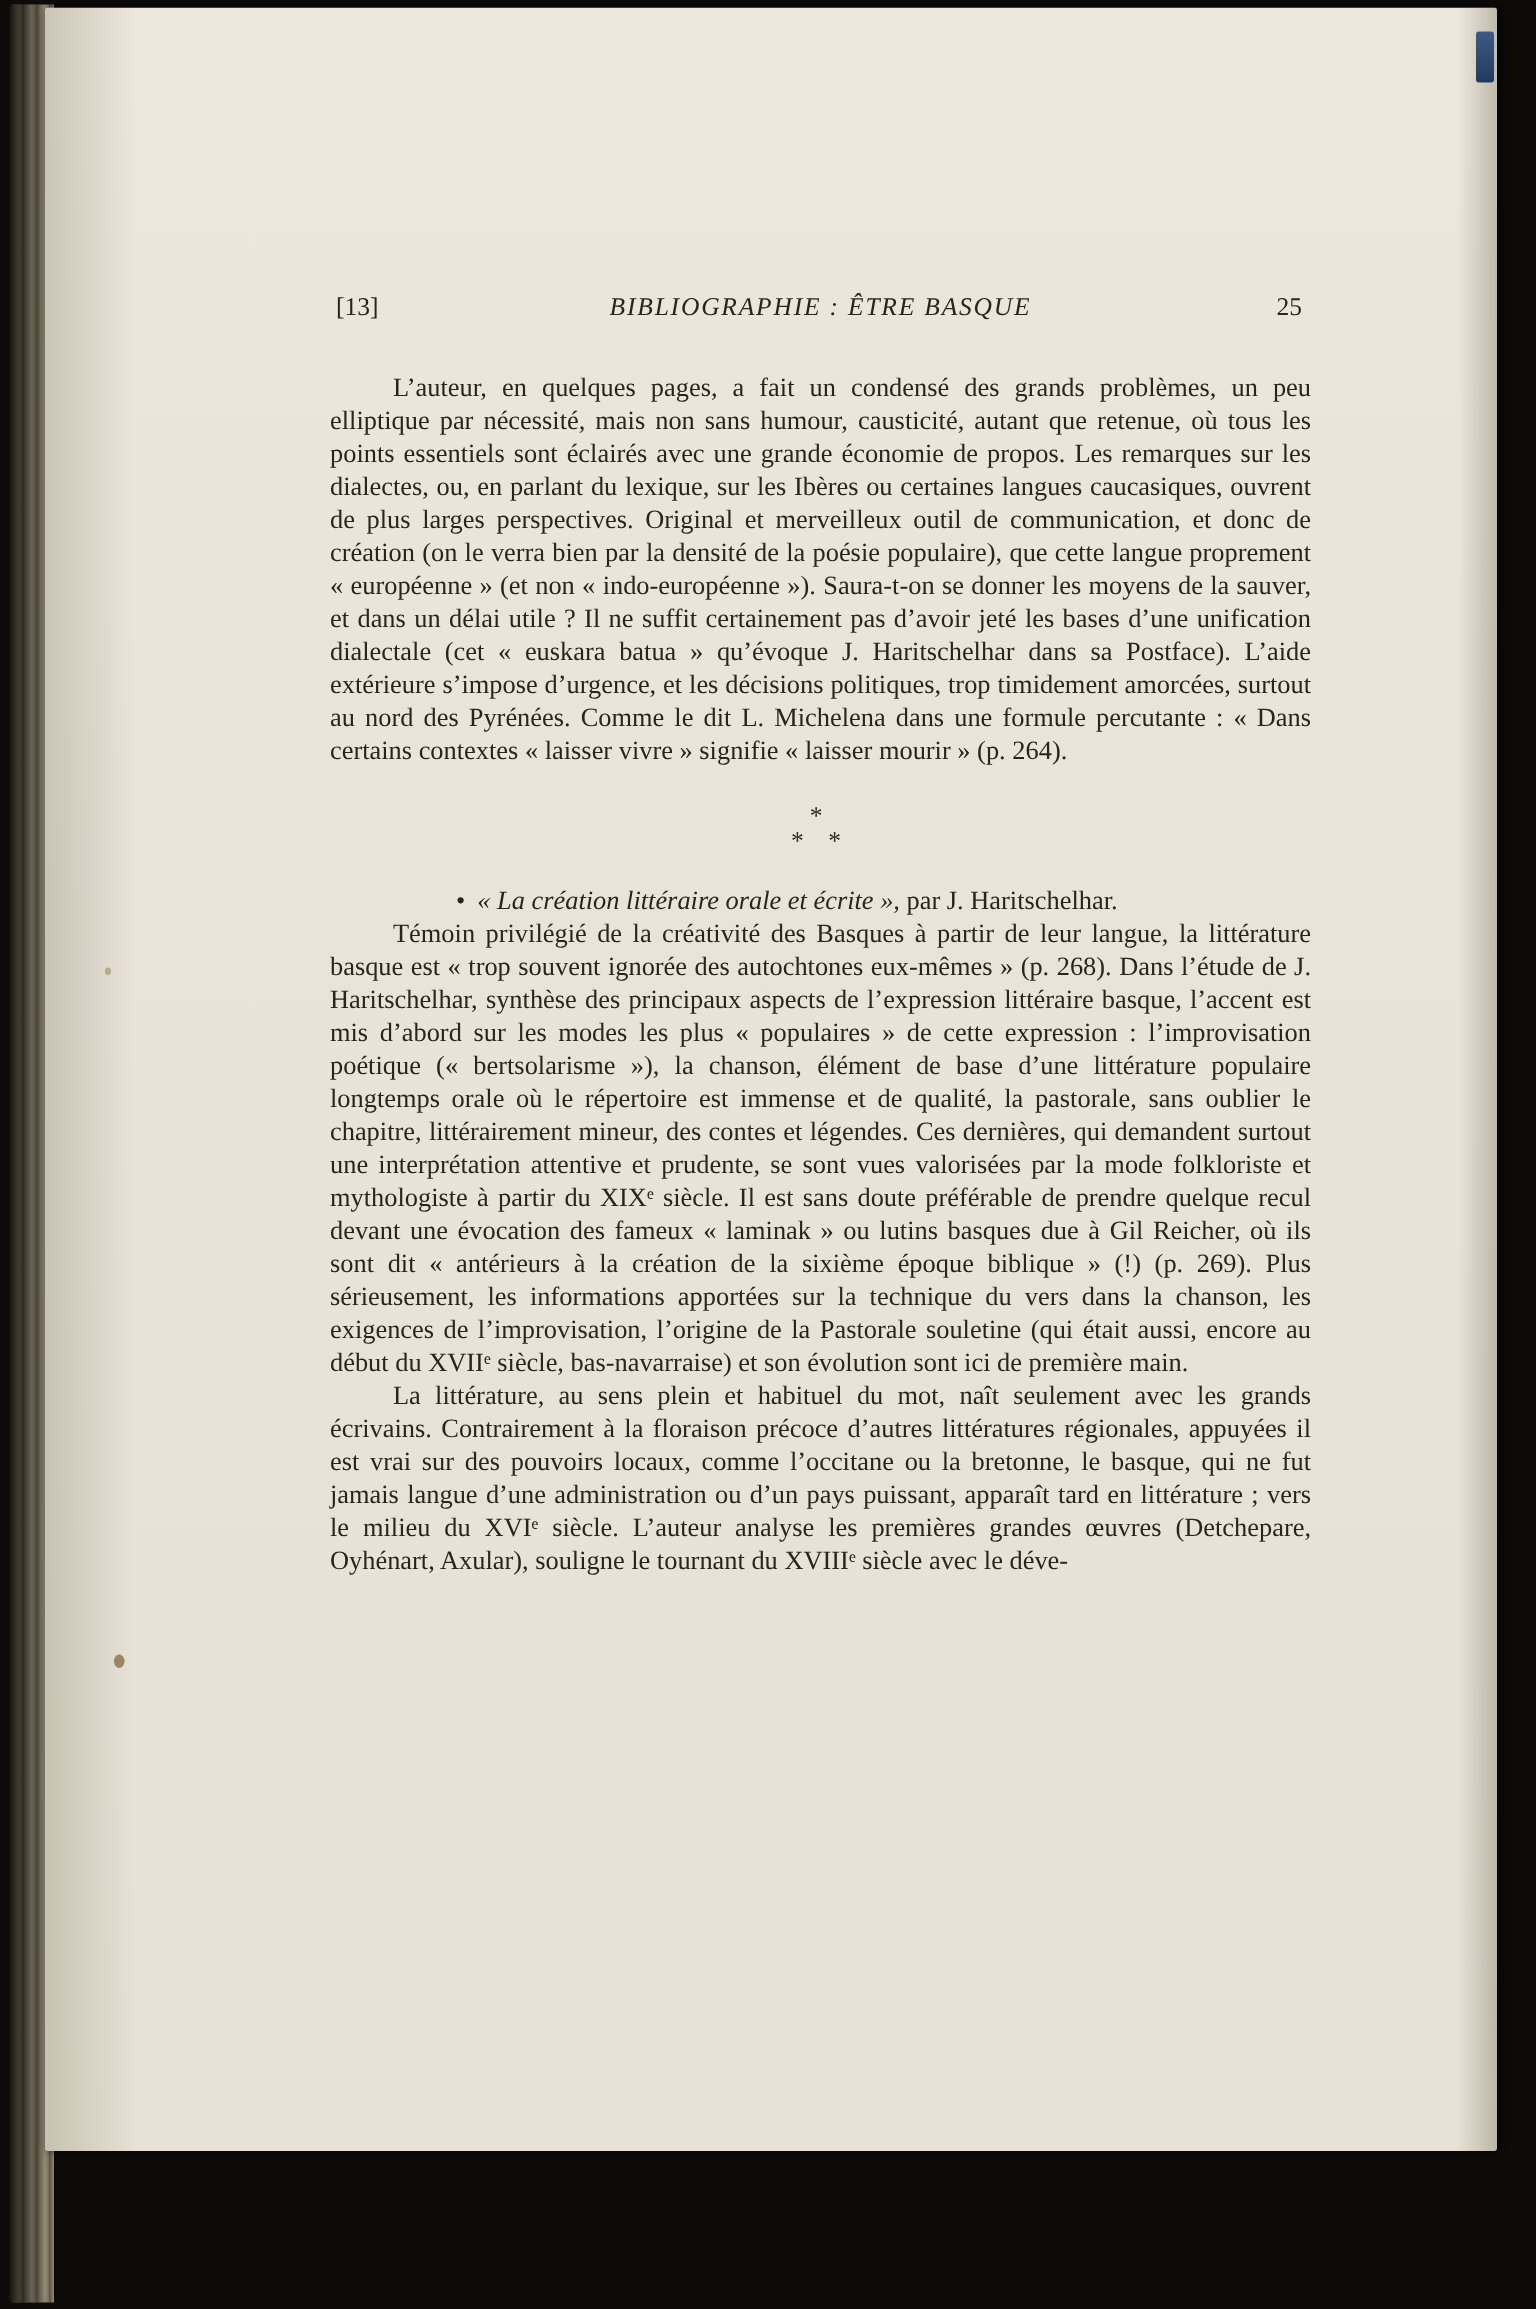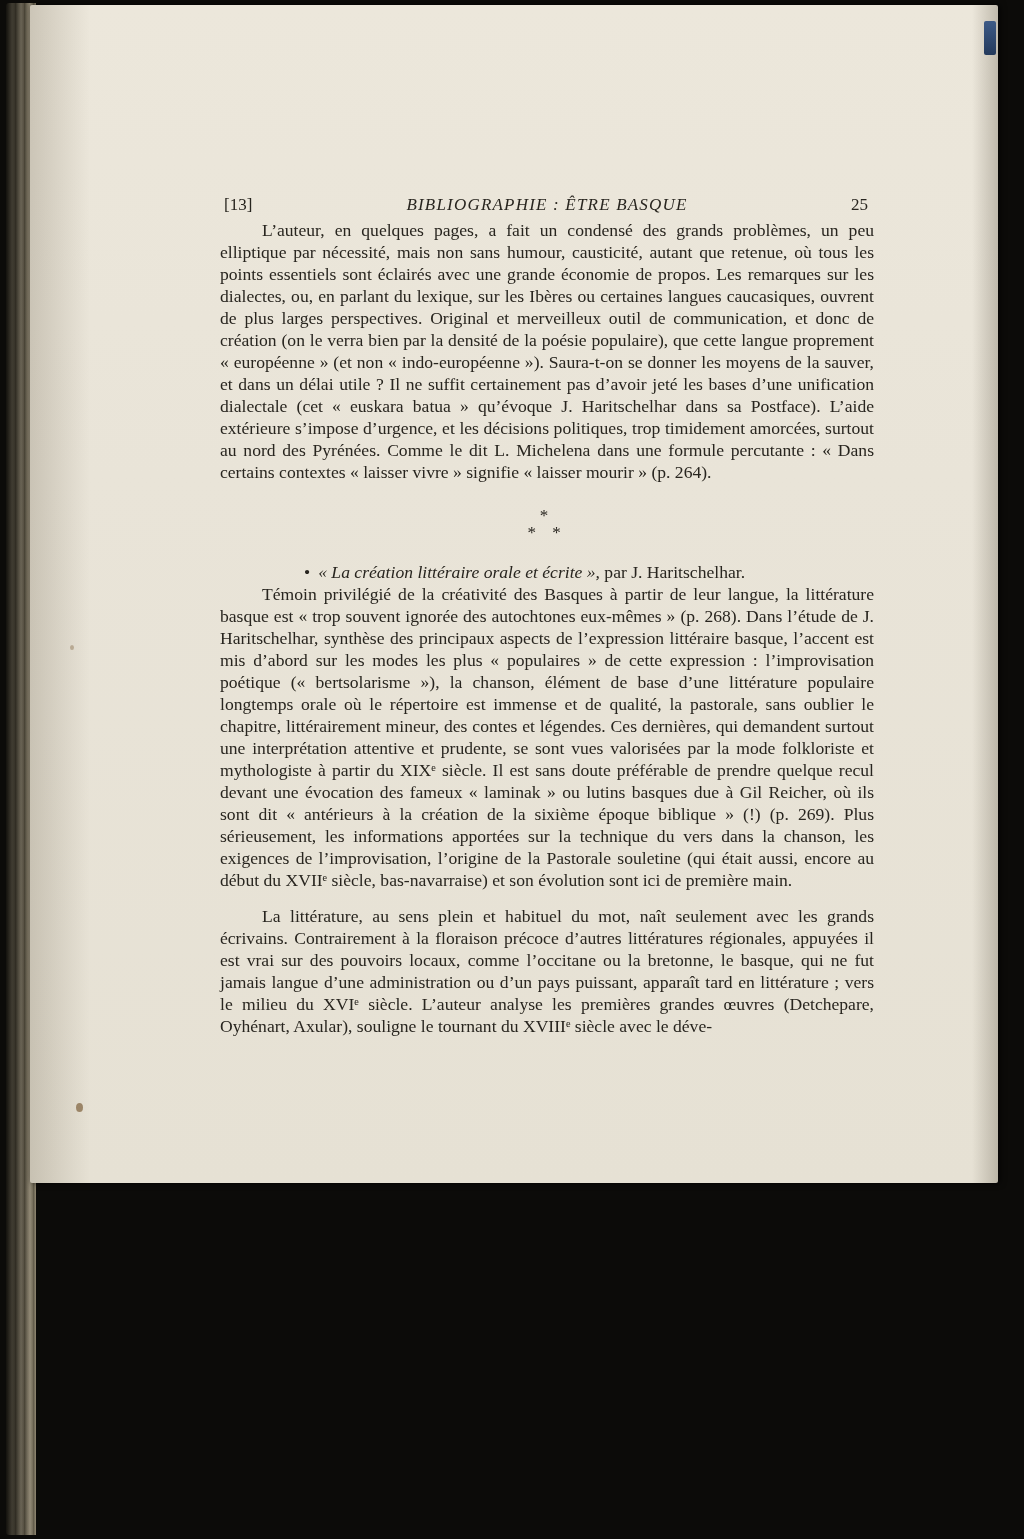--- a/index.html
+++ b/index.html
@@ -29,21 +29,21 @@
     background-blend-mode: multiply;
     border-radius: 3px 0 0 3px;
   }
 
   
   .book-page {
     position: absolute;
     left: 30px;
     top: 5px;
     width: 968px;
-    height: 1178px;
+    height: 1429px;
     background:
       linear-gradient(90deg,
         rgba(120,110,90,0.28) 0px,
         rgba(233,228,216,0) 60px),
       linear-gradient(270deg,
         rgba(90,82,66,0.30) 0px,
         rgba(233,228,216,0) 26px),
       linear-gradient(180deg, #ece7db 0%, #e9e4d8 40%, #e6e1d4 100%);
     box-shadow: 2px 0 6px rgba(0,0,0,0.7);
     border-radius: 2px;
@@ -102,23 +102,23 @@
     top: 0;
   }
 
   .body-paragraph {
     margin: 0;
     font-size: 17.6px;
     line-height: 22px;
     text-align: justify;
     text-indent: 42px;
   }
-  .para-1 { }
+  .para-1 { margin-top: 28px; }
   .para-2 { margin-top: 0; }
-  .para-3 { margin-top: 14px; }
+  .para-3 { margin-top: 0; }
 
   .section-separator {
     margin-top: 24px;
     text-align: center;
     font-size: 17px;
     line-height: 17px;
     color: #28251f;
   }
   .separator-line { letter-spacing: 6px; }
 

